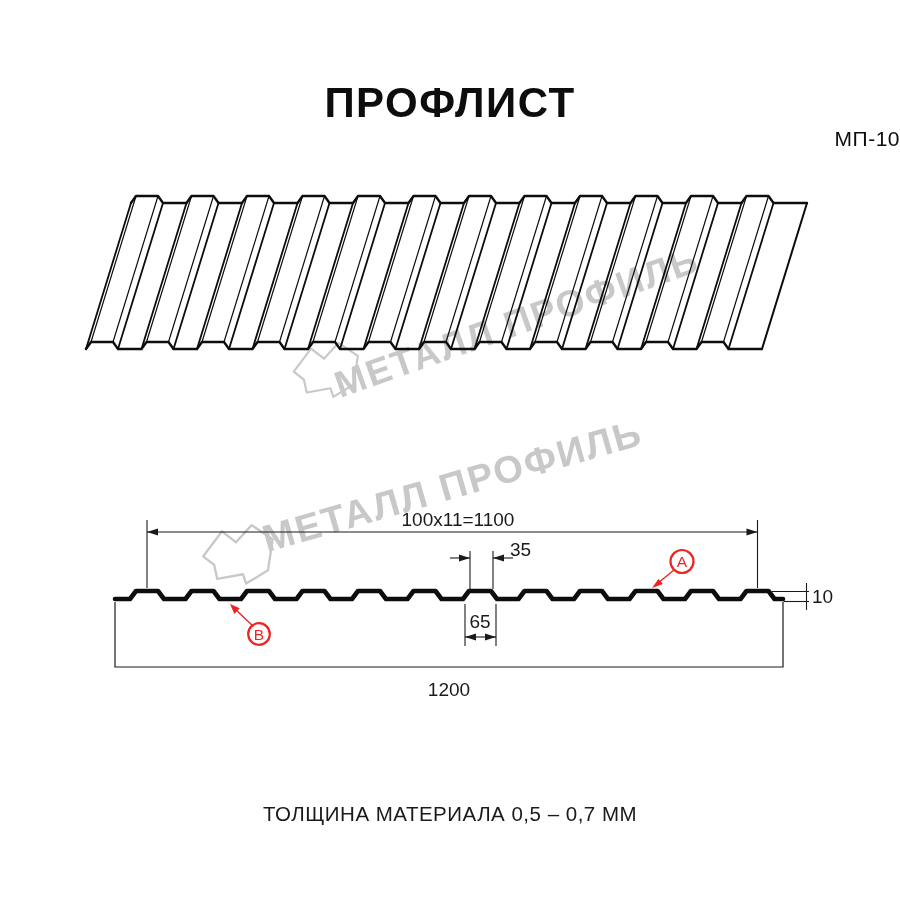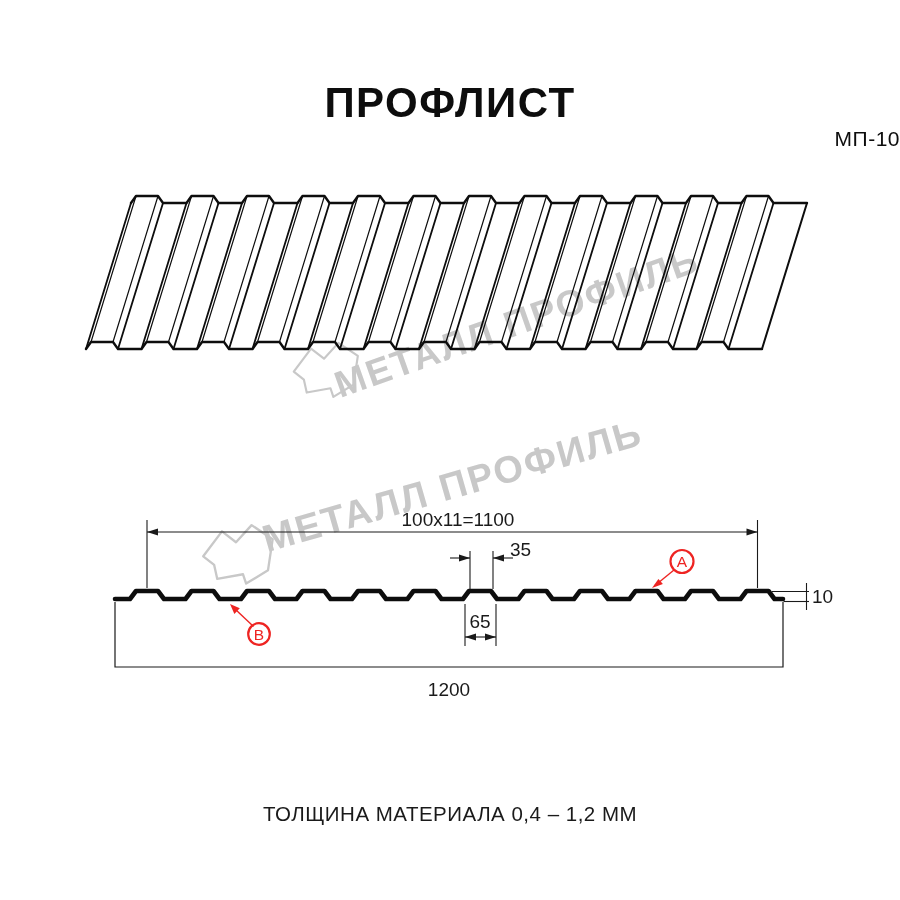--- a/index.html
+++ b/index.html
@@ -155,14 +155,14 @@
 
     <g>
       <line x1="253.5" y1="626.5" x2="235" y2="609" stroke="var(--accent,#ee2422)" stroke-width="1.4"></line>
       <polygon points="230,604 239.8,608.2 234.4,613.9" fill="var(--accent,#ee2422)"></polygon>
       <circle cx="259" cy="634" r="10.8" fill="none" stroke="var(--accent,#ee2422)" stroke-width="2.2"></circle>
       <text class="marker-letter" x="259" y="639.5" text-anchor="middle">B</text>
     </g>
 
   </svg>
 
-  <div class="footer-note">ТОЛЩИНА МАТЕРИАЛА 0,4 – 1,2 ММ</div>
+  <div class="footer-note">ТОЛЩИНА МАТЕРИАЛА 0,5 – 0,7 ММ</div>
 </div>
 
 </body></html>

